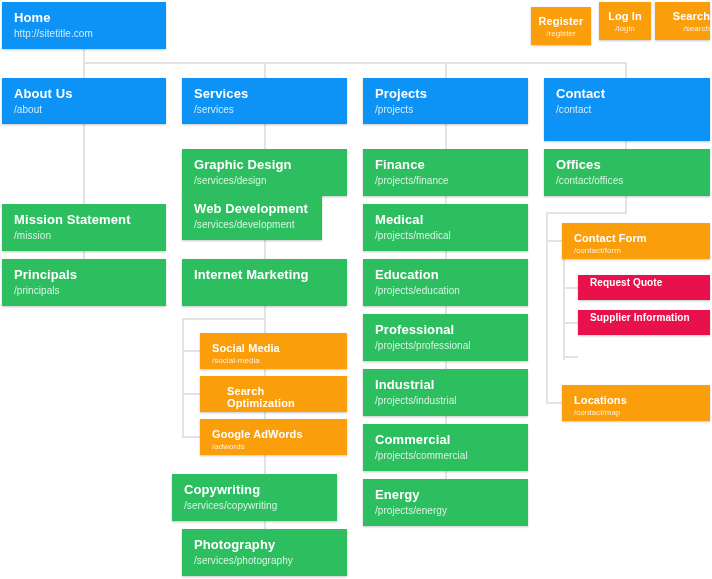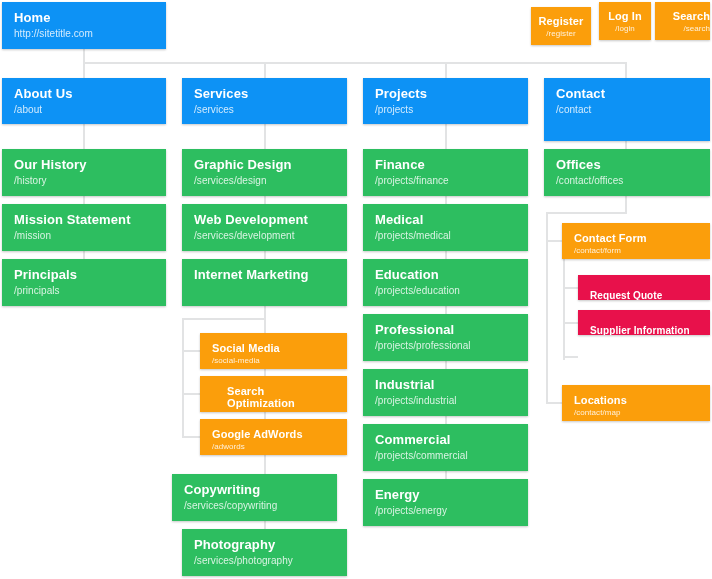--- a/index.html
+++ b/index.html
@@ -66,21 +66,21 @@
   .node.orange { background: #fb9e0b; }
   .node.orange .ttl { font-size: 11px; }
   .node.orange .url { font-size: 8px; color: rgba(255,255,255,0.85); }
 
   
   .node.util { padding: 8px 0 0 0; text-align: center; }
   .node.util .ttl { font-size: 11px; }
   .node.util .url { font-size: 8px; }
 
   
-  .node.red { background: #e8114b; padding-top: 15px; }
+  .node.red { background: #e8114b; padding-top: 2px; }
   .node.red .ttl { font-size: 10px; }
 </style>
 </head>
 <body>
 
 <div id="sitemap">
 
   <div class="line v" style="left:83px; top:48px; height:42px;"></div>
 
   <div class="line h" style="left:83px; top:62px; width:543px;"></div>
@@ -143,38 +143,34 @@
   </div>
   <div class="node blue" style="left:363px; top:78px; width:165px; height:46px;">
     <span class="ttl">Projects</span>
     <span class="url">/projects</span>
   </div>
   <div class="node blue" style="left:544px; top:78px; width:166px; height:63px;">
     <span class="ttl">Contact</span>
     <span class="url">/contact</span>
   </div>
 
-  <div class="node green" style="left:2px; top:149px; width:164px; height:47px;">
-    <span class="ttl">Our History</span>
-    <span class="url">/history</span>
-  </div>
   <div class="node green" style="left:2px; top:204px; width:164px; height:47px;">
     <span class="ttl">Mission Statement</span>
     <span class="url">/mission</span>
   </div>
   <div class="node green" style="left:2px; top:259px; width:164px; height:47px;">
     <span class="ttl">Principals</span>
     <span class="url">/principals</span>
   </div>
 
   <div class="node green" style="left:182px; top:149px; width:165px; height:47px;">
     <span class="ttl">Graphic Design</span>
     <span class="url">/services/design</span>
   </div>
-  <div class="node green" style="left:182px; top:204px; width:165px; height:47px;">
+  <div class="node green" style="left:182px; top:193px; width:140px; height:47px;">
     <span class="ttl">Web Development</span>
     <span class="url">/services/development</span>
   </div>
   <div class="node green" style="left:182px; top:259px; width:165px; height:47px;">
     <span class="ttl">Internet Marketing</span>
   </div>
 
   <div class="node orange" style="left:200px; top:333px; width:147px; height:36px;">
     <span class="ttl">Social Media</span>
     <span class="url">/social-media</span>

